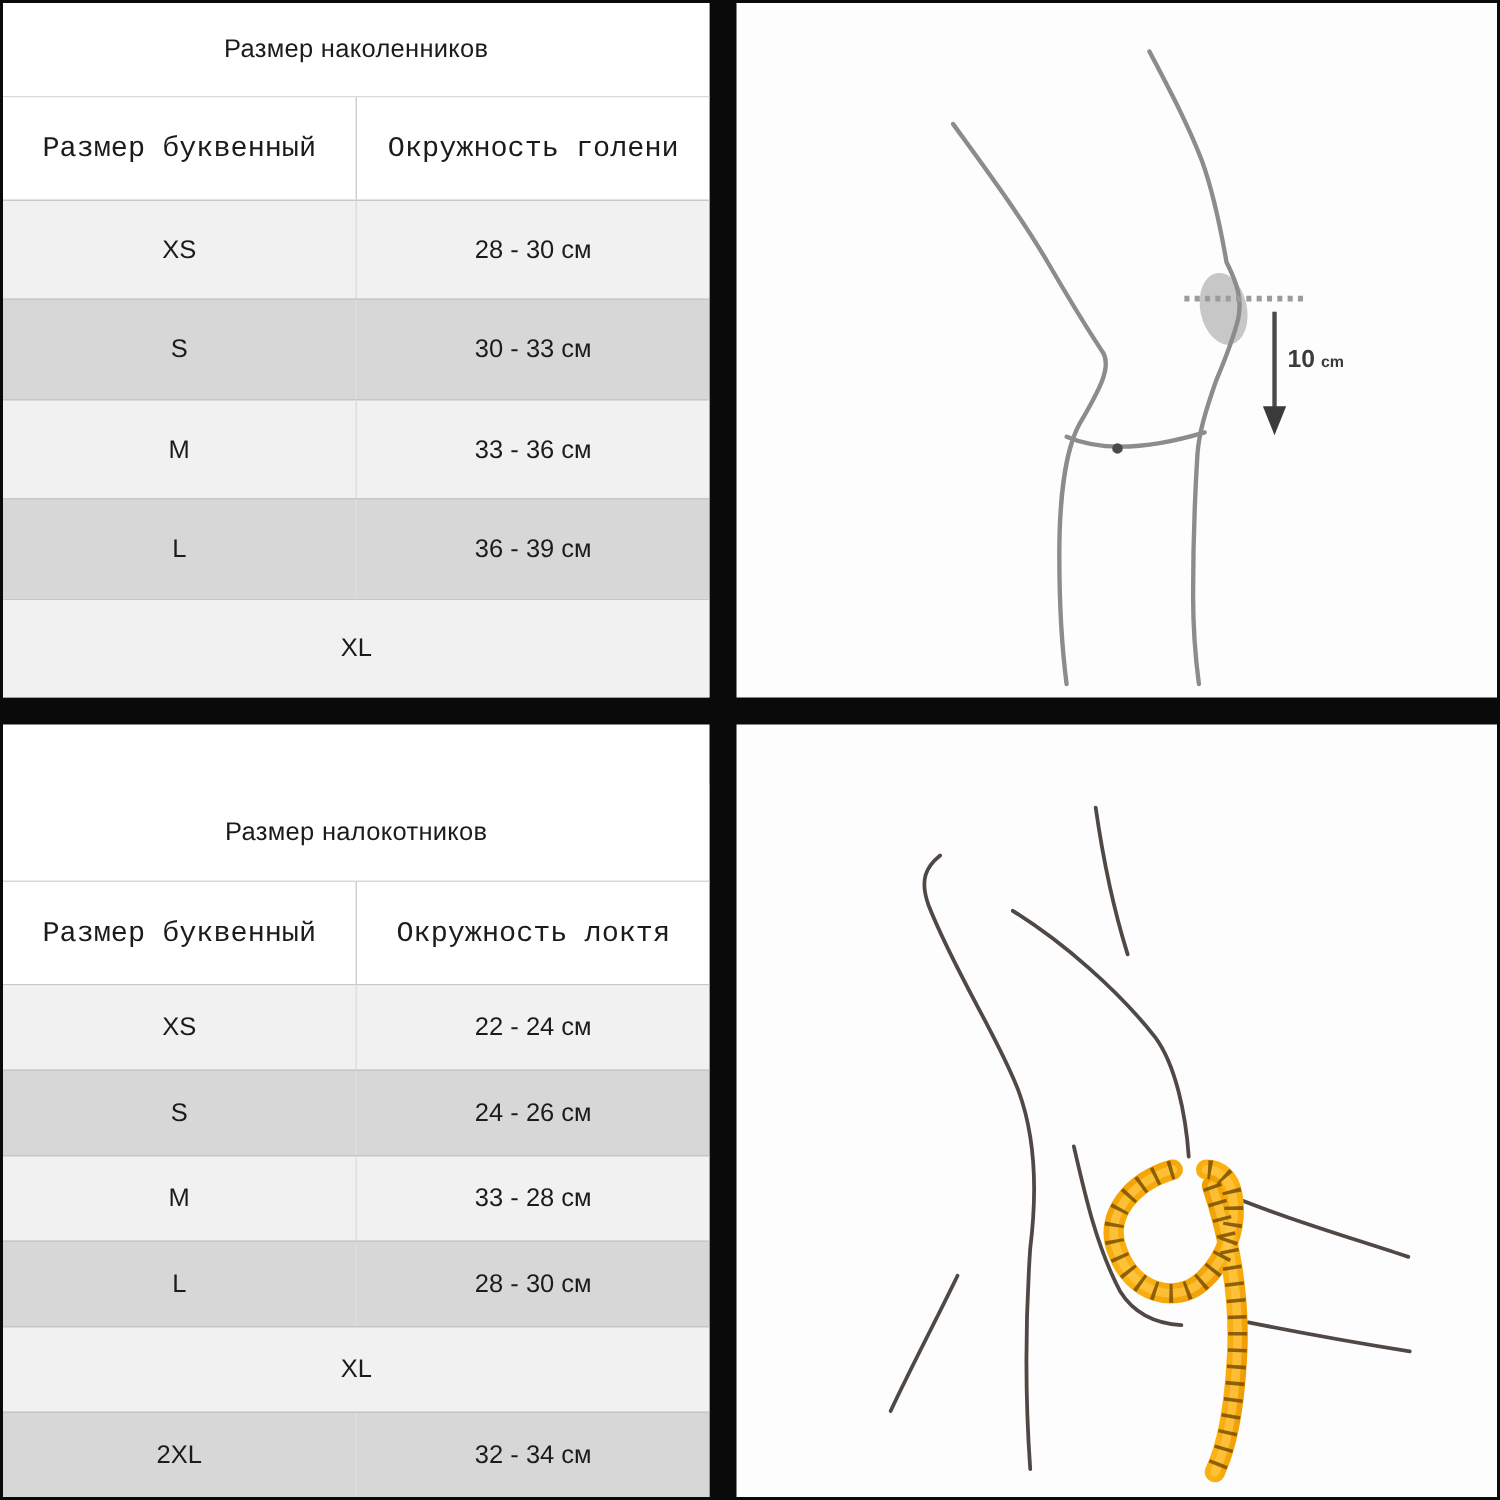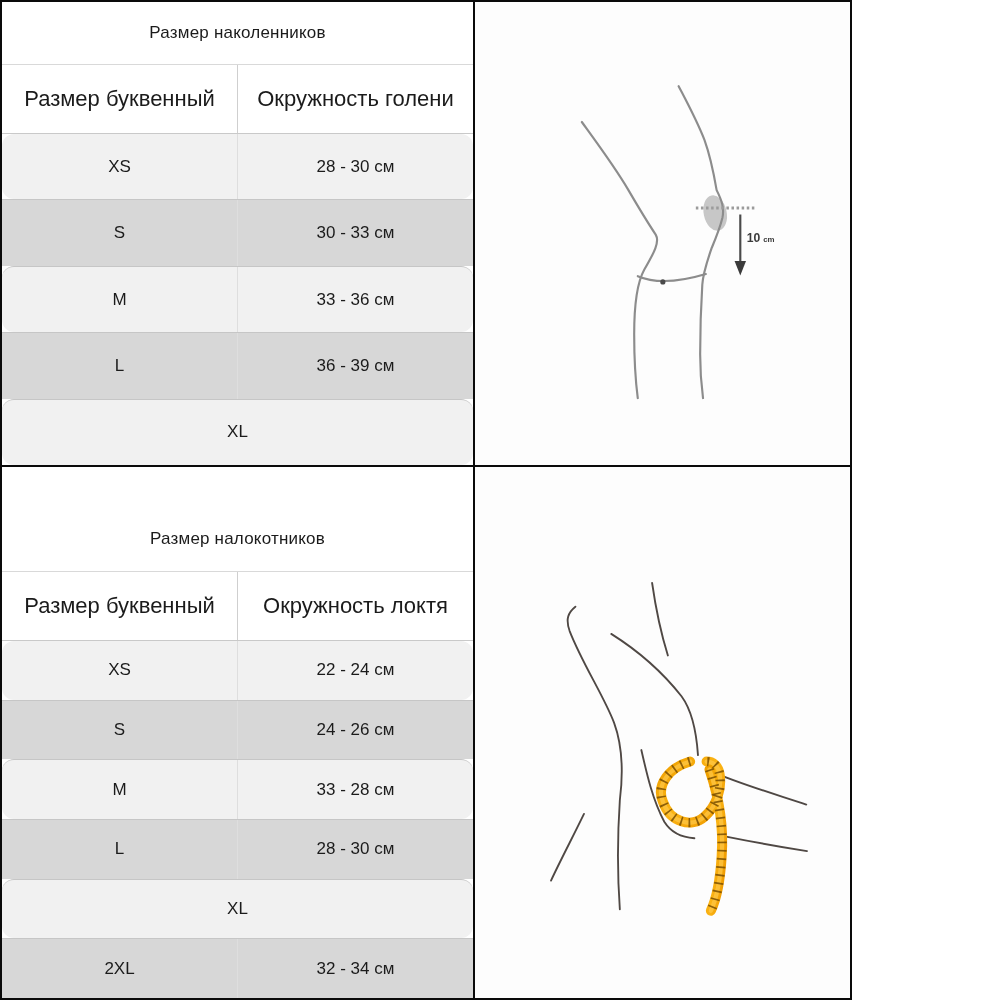--- a/index.html
+++ b/index.html
@@ -1,43 +1,43 @@
 <!DOCTYPE html>
 <html><head>
 <meta charset="utf-8">
 <style>
   html,body { margin:0; padding:0; background:#fff; }
   .page {
-    width:852px; height:1000px; box-sizing:border-box;
+    width:1000px; height:1000px; box-sizing:border-box;
     border:2px solid #0a0a0a; background:#0a0a0a;
     display:grid; grid-template-columns:471px 1fr; grid-template-rows:463px 1fr;
-    gap:2px;
+    gap:18px;
     font-family:"Liberation Sans", sans-serif; color:#1b1b1b;
   }
   .quad { background:#ffffff; overflow:hidden; }
   .quad.fig { background:#fdfdfd; display:flex; }
   .quad.fig svg { width:100%; height:100%; display:block; }
 
   .size-table { display:flex; flex-direction:column; height:100%; }
   .t-title {
     flex:0 0 62px; display:flex; align-items:center; justify-content:center;
     font-size:17px; letter-spacing:0.2px; border-bottom:1px solid #d9d9d9; background:#fff;
   }
   .t2 .t-title { flex-basis:64px;margin-top:40px; }
   .t-head { flex:0 0 68px; display:flex; border-bottom:1px solid #c9c9c9; background:#fff; }
-  .t-head .cell { font-size:22px; }
+  .t-head .cell { font-size:19px;font-family:Liberation Mono, monospace; }
   .cell {
     flex:1 1 50%; display:flex; align-items:center; justify-content:center;
     font-size:17px;
   }
   .cell + .cell { border-left:1px solid #dedede; }
   .t-head .cell + .cell { border-left:1px solid #cfcfcf; }
   .t-row { flex:1 1 auto; display:flex; }
   .t-row + .t-row { border-top:1px solid #c6c6c6; }
-  .t-row.light { background:#f1f1f1;border-radius:12px; }
+  .t-row.light { background:#f1f1f1; }
   .t-row.dark  { background:#d7d7d7; }
 
   .sketch { fill:none; stroke:#8c8c8c; stroke-width:3; stroke-linecap:round; }
   .sketch-dark { fill:none; stroke:#4f4844; stroke-width:2.6; stroke-linecap:round; }
   .ann { fill:#3b3b3b; }
 </style>
 </head>
 <body>
 
 <div class="page">

